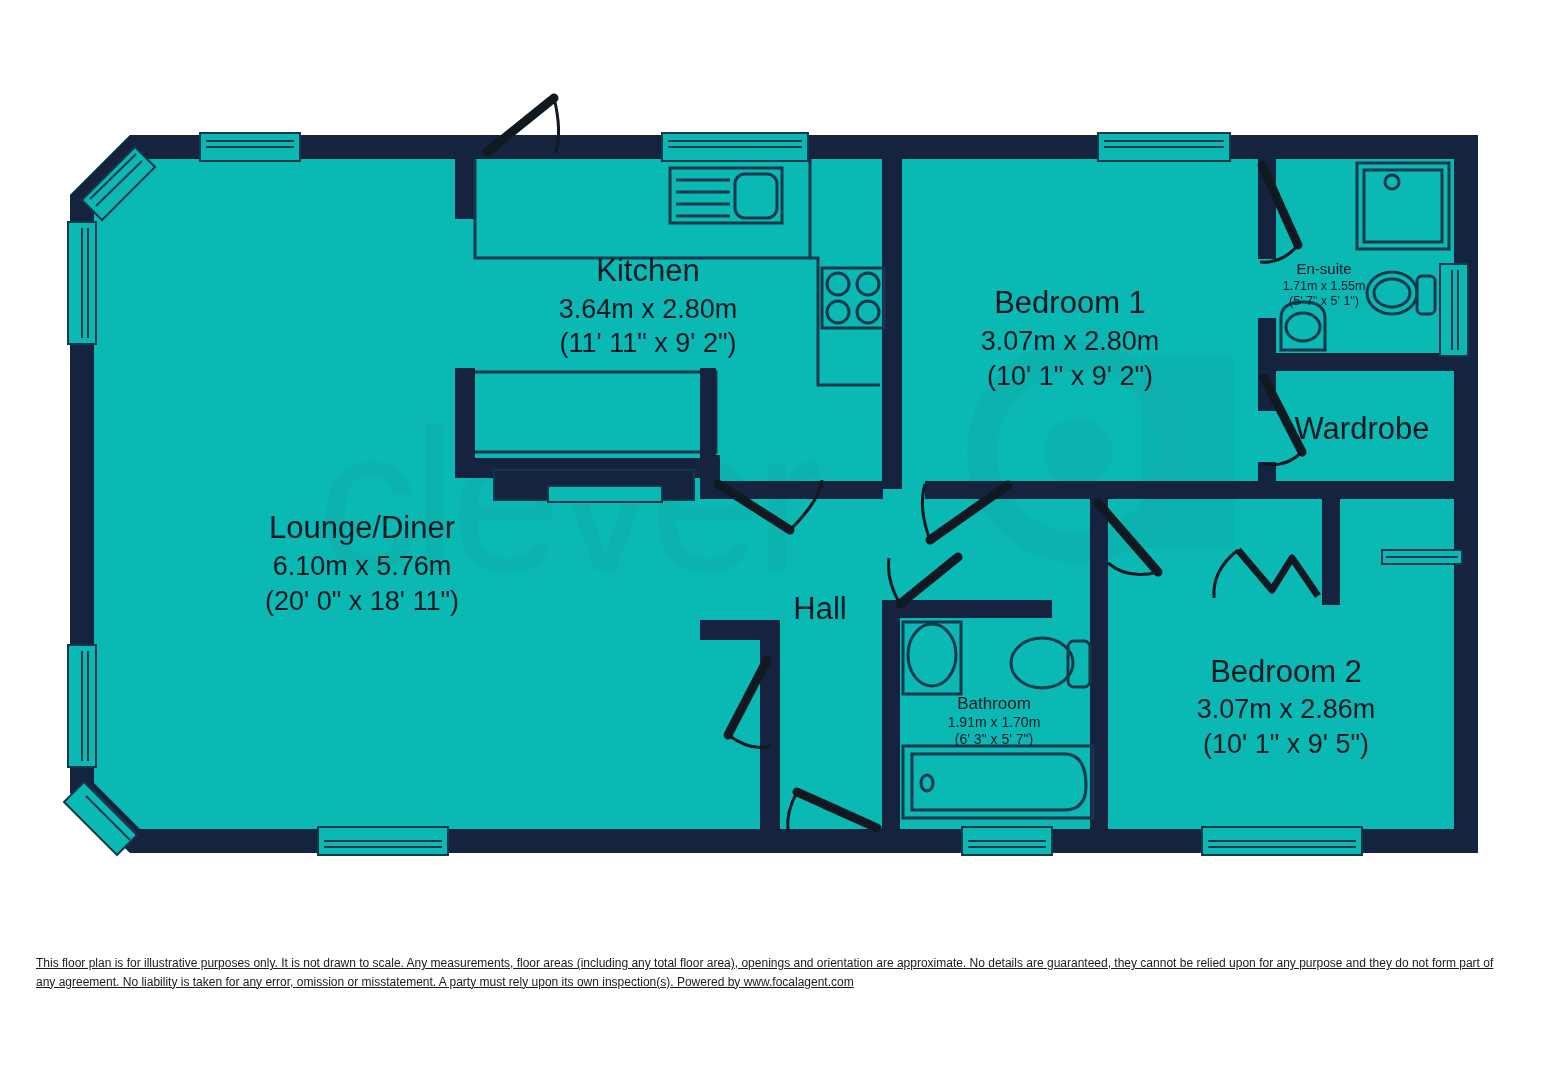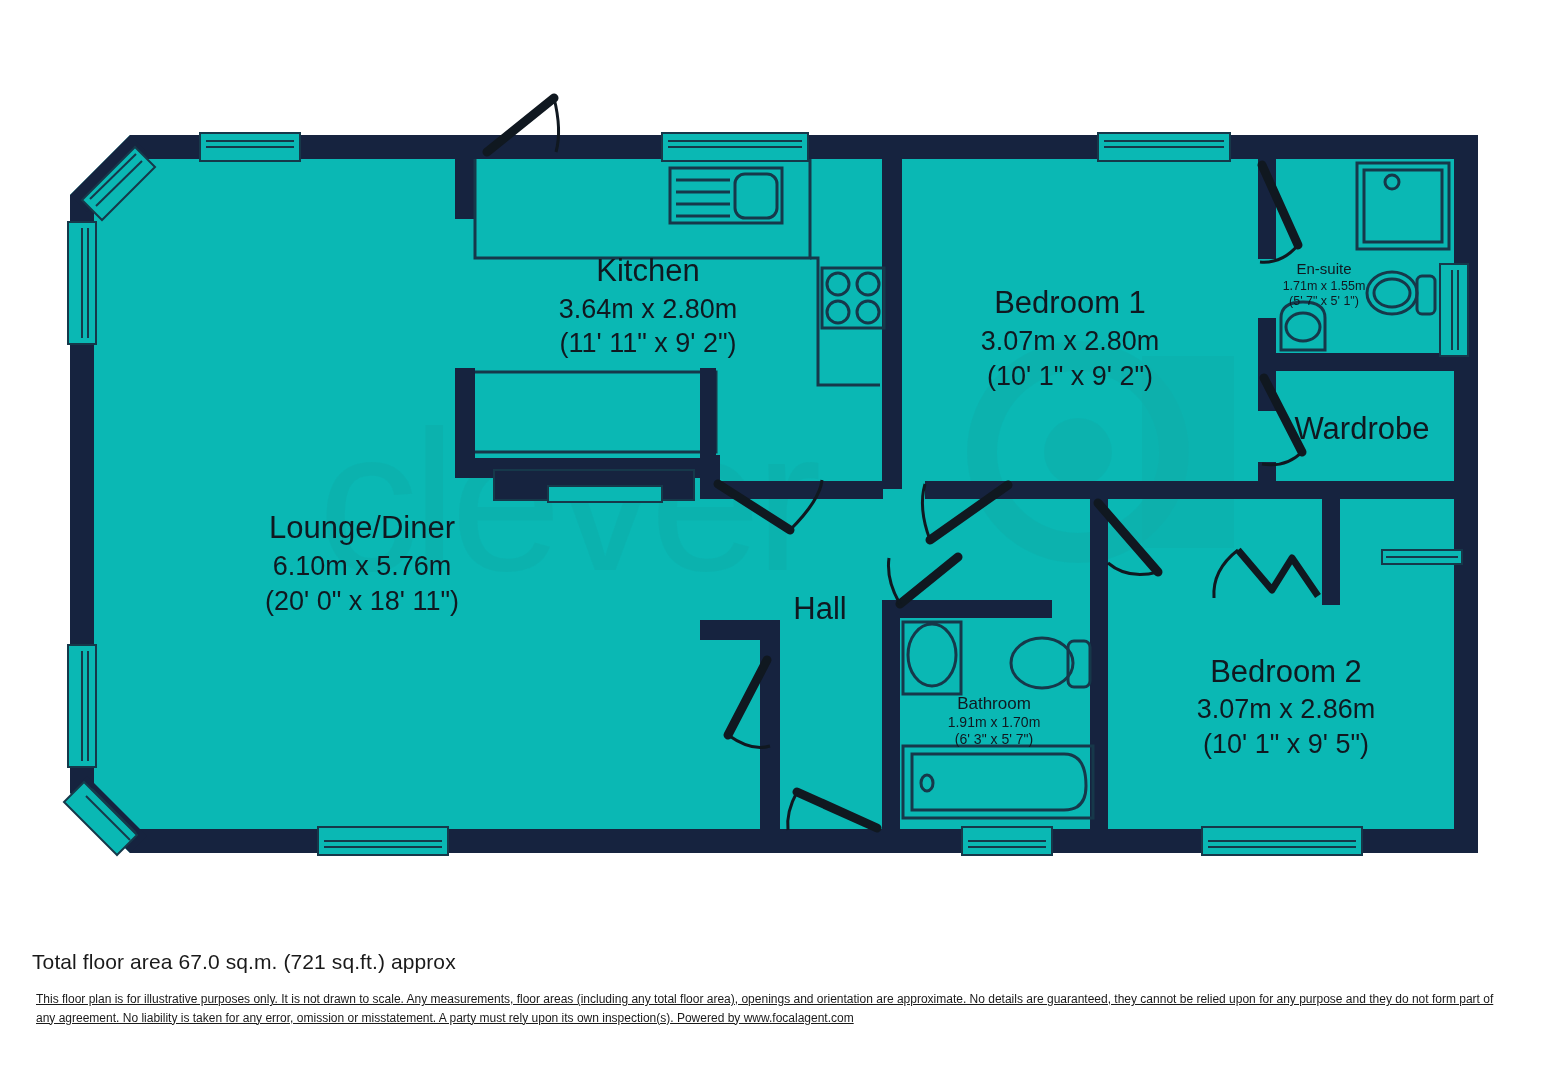--- a/index.html
+++ b/index.html
@@ -400,15 +400,14 @@
     <g>
       <text class="rm-name" x="1362" y="439">Wardrobe</text>
     </g>
 
   </g>
 
 </svg>
 </div>
 
 <div class="footer">
-  <p class="total-area">Total floor area 67.0 sq.m. (721 sq.ft.) approx</p>
   <p class="disclaimer">This floor plan is for illustrative purposes only. It is not drawn to scale. Any measurements, floor areas (including any total floor area), openings and orientation are approximate. No details are guaranteed, they cannot be relied upon for any purpose and they do not form part of any agreement. No liability is taken for any error, omission or misstatement. A party must rely upon its own inspection(s). Powered by www.focalagent.com</p>
 </div>
 
 </body></html>

